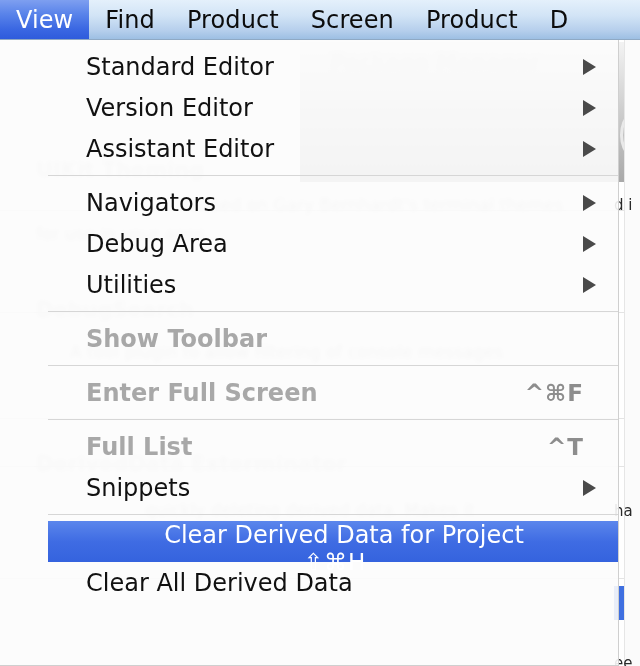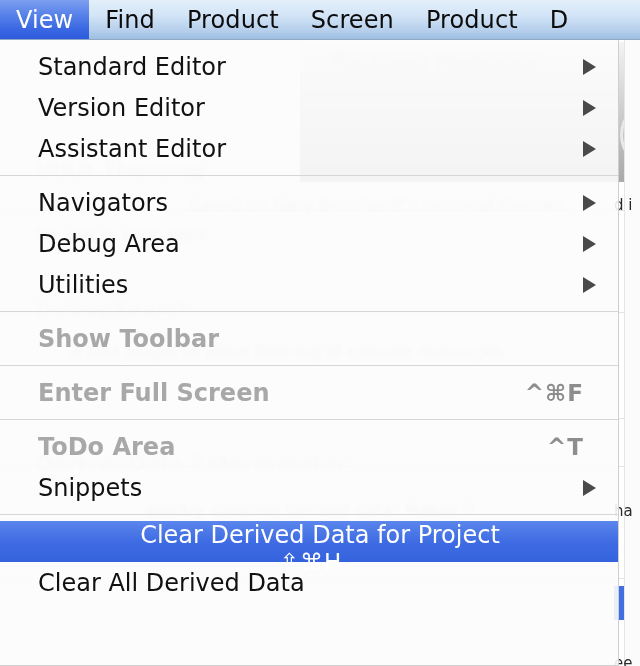--- a/index.html
+++ b/index.html
@@ -112,20 +112,21 @@
     background: rgba(252, 252, 252, 0.90);
     border-right: 1px solid #cfcfcf;
     border-bottom: 1px solid #cfcfcf;
     box-sizing: border-box;
     z-index: 40;
     overflow: hidden;
   }
   .menu-list {
     display: block;
     padding: 6px 0 0 0;
+    margin-left: 48px;
   }
   .menu-row {
     position: relative;
     display: flex;
     align-items: center;
     height: 41px;
     padding: 0 16px 0 38px;
     box-sizing: border-box;
     color: #111111;
     font-size: 24px;
@@ -254,21 +255,21 @@
           <span class="menu-spacer"></span>
         </div>
         <div class="menu-separator"></div>
         <div class="menu-row disabled">
           <span class="menu-label">Enter Full Screen</span>
           <span class="menu-spacer"></span>
           <span class="menu-shortcut">^⌘F</span>
         </div>
         <div class="menu-separator"></div>
         <div class="menu-row disabled">
-          <span class="menu-label">ToDo Area</span>
+          <span class="menu-label">Full List</span>
           <span class="menu-spacer"></span>
           <span class="menu-shortcut">^T</span>
         </div>
         <div class="menu-row">
           <span class="menu-label">Snippets</span>
           <span class="menu-spacer"></span>
           <span class="submenu-arrow"></span>
         </div>
         <div class="menu-separator"></div>
         <div class="menu-row selected">

